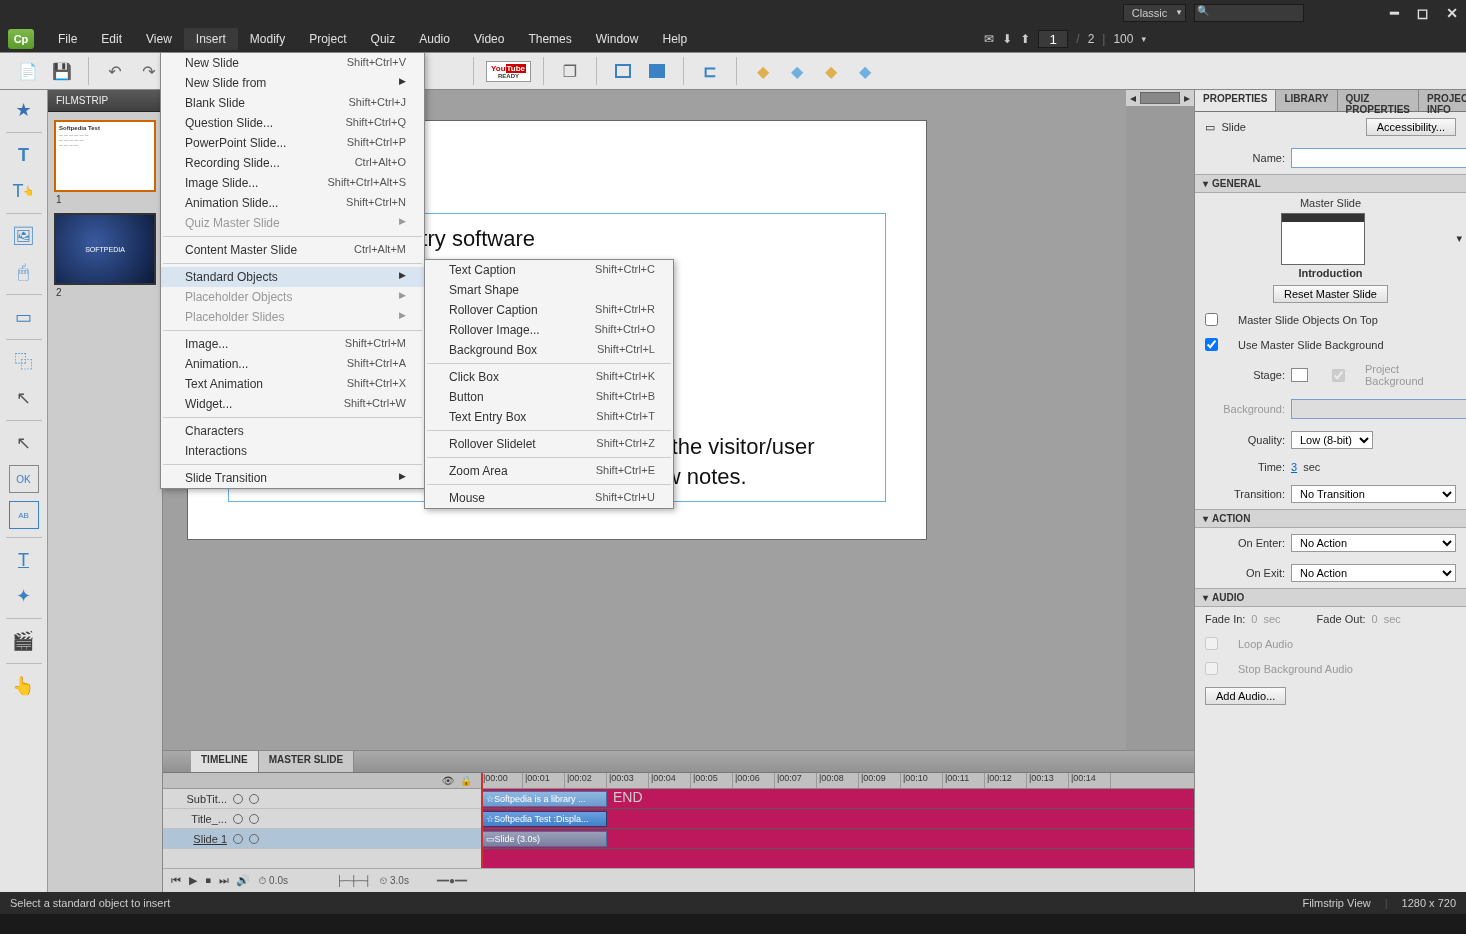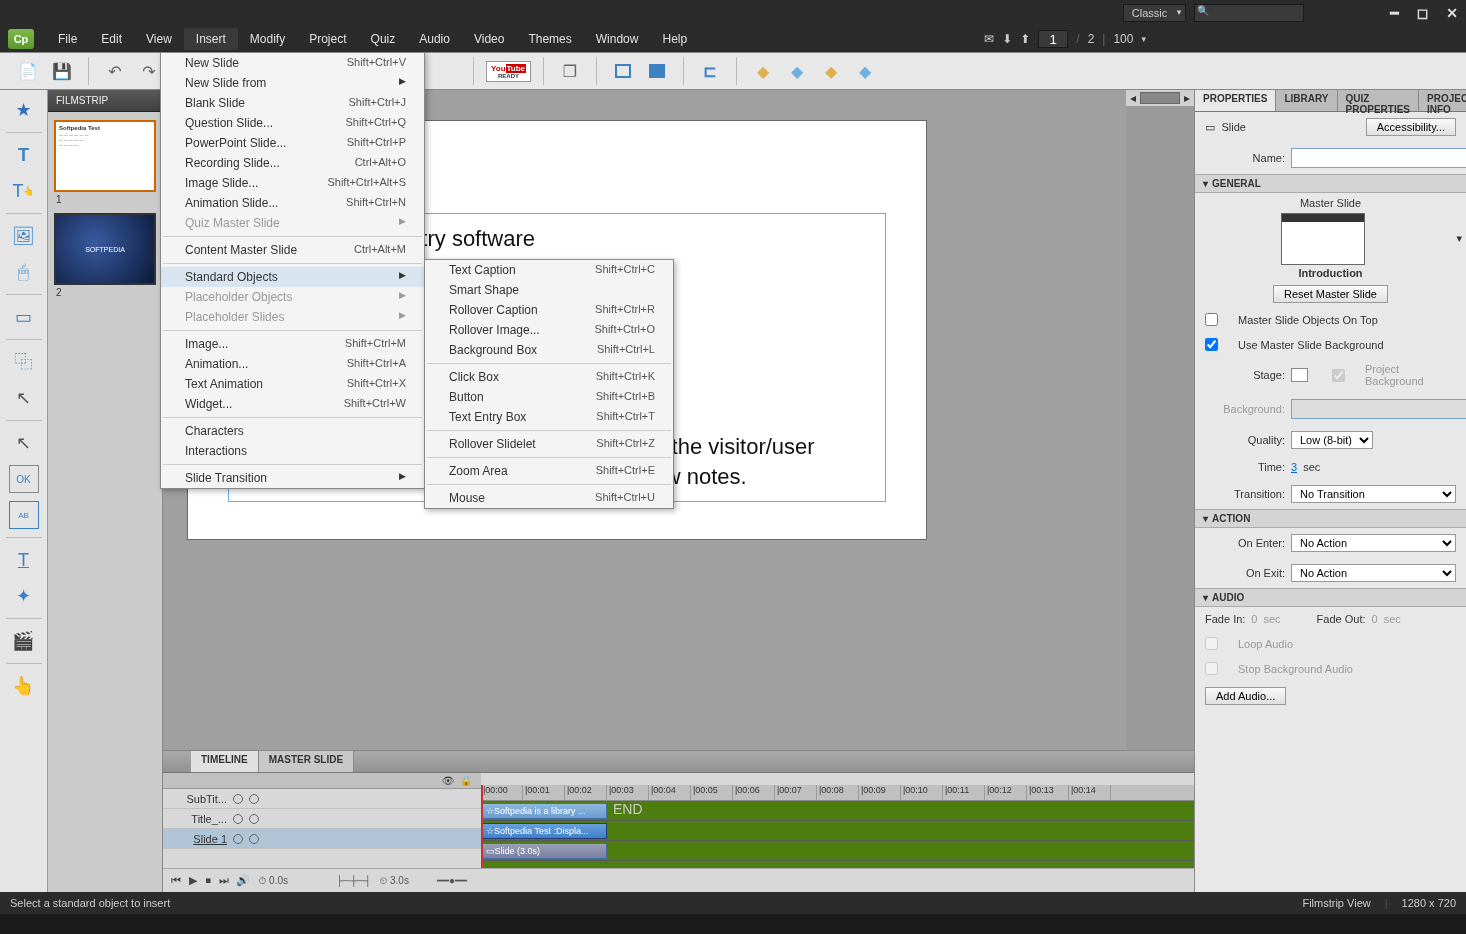--- a/index.html
+++ b/index.html
@@ -54,21 +54,21 @@
 .timeline-tabs { height: 22px; background: linear-gradient(#aaa,#929292); display: flex; border-bottom: 1px solid #777; }
 .tl-tab { padding: 3px 10px; font-size: 10px; font-weight: bold; color: #333; background: #c8c8c8; border-right: 1px solid #888; }
 .tl-tab.active { background: #e0e0e0; margin-left: 28px; }
 .timeline-body { flex: 1; display: flex; }
 .tl-layers { width: 318px; background: #d8d8d8; }
 .tl-ruler-head { height: 16px; background: #c0c0c0; border-bottom: 1px solid #999; display: flex; align-items: center; justify-content: flex-end; gap: 6px; padding-right: 8px; font-size: 10px; }
 .tl-layer-row { height: 20px; display: flex; align-items: center; padding: 0 8px; font-size: 11px; gap: 6px; border-bottom: 1px solid #c0c0c0; }
 .tl-layer-row.sel { background: #b0c4d8; text-decoration: underline; }
 .tl-layer-name { width: 56px; text-align: right; }
 .tl-dot { width: 10px; height: 10px; border: 1px solid #666; border-radius: 50%; }
-.tl-tracks { flex: 1; background: #4d7c0f; position: relative; margin-top: 12px; }
+.tl-tracks { flex: 1; background: #be185d; position: relative; }
 .tl-ruler { height: 16px; background: #c0c0c0; display: flex; font-size: 9px; color: #333; border-bottom: 1px solid #888; }
 .tl-tick { width: 42px; border-right: 1px solid #999; padding-left: 2px; }
 .tl-track-row { height: 20px; display: flex; align-items: center; position: relative; border-bottom: 1px solid #5a5a5a; }
 .tl-clip { height: 16px; border: 1px solid #4470a0; background: linear-gradient(#8fb8e0,#6a9cd0); font-size: 9px; color: #fff; display: flex; align-items: center; padding: 0 4px; overflow: hidden; white-space: nowrap; }
 .tl-clip.sel { background: linear-gradient(#6aa0e0,#4080c8); border-color: #204070; }
 .tl-playhead { position: absolute; left: 0; top: 0; bottom: 0; width: 2px; background: #cc3030; }
 .tl-controls { height: 24px; background: #d8d8d8; border-top: 1px solid #aaa; display: flex; align-items: center; padding: 0 8px; gap: 8px; font-size: 10px; color: #555; }
 .tl-ctrl-btn { font-size: 11px; color: #444; }
 .tl-end { position: absolute; top: 16px; font-size: 14px; color: #ccc; }
 

